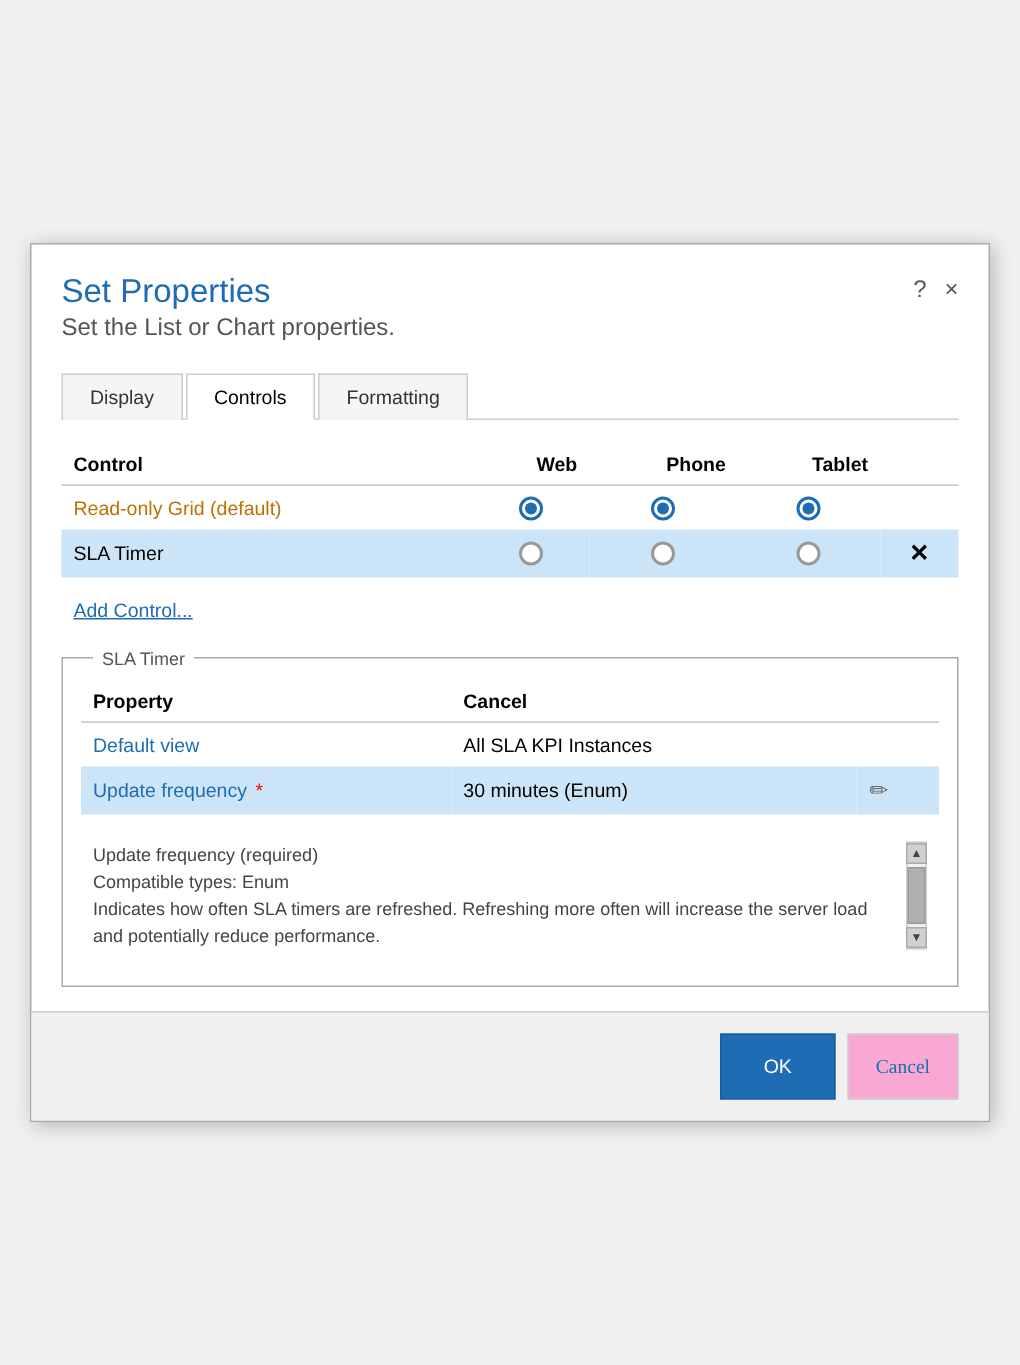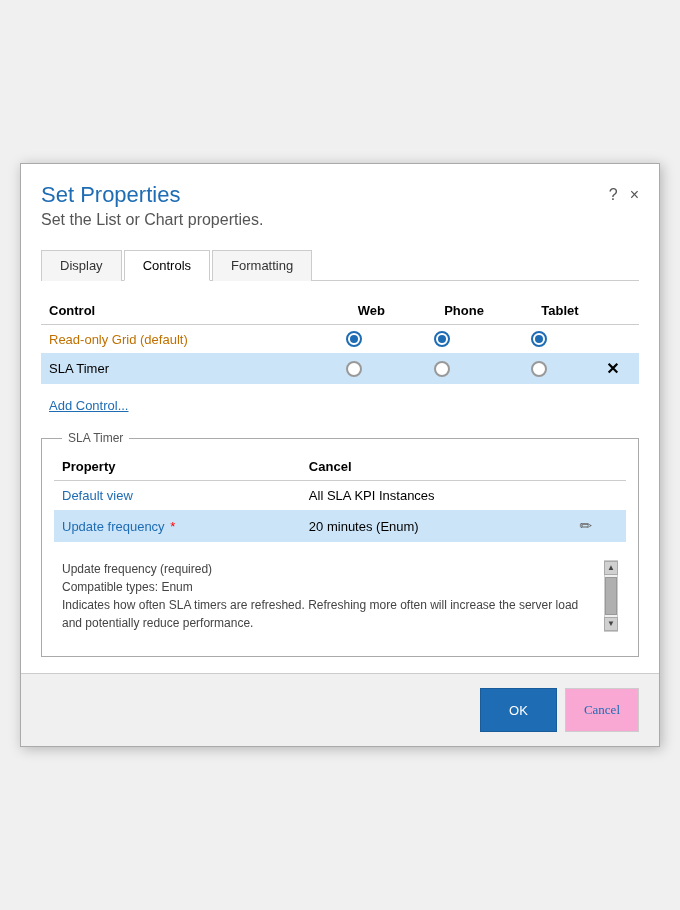--- a/index.html
+++ b/index.html
@@ -363,21 +363,21 @@
             </td>
             <td></td>
           </tr>
 
           <tr class="row-selected">
             <td>
               <span class="property-name">Update frequency</span>
               <span class="property-name-required">*</span>
             </td>
             <td>
-              <span>20 minutes (Enum)</span>
+              <span>30 minutes (Enum)</span>
             </td>
             <td>
               <span class="edit-icon">✏</span>
             </td>
           </tr>
         </tbody>
       </table>
 
       <div class="description-box">
         <div class="description-text">

